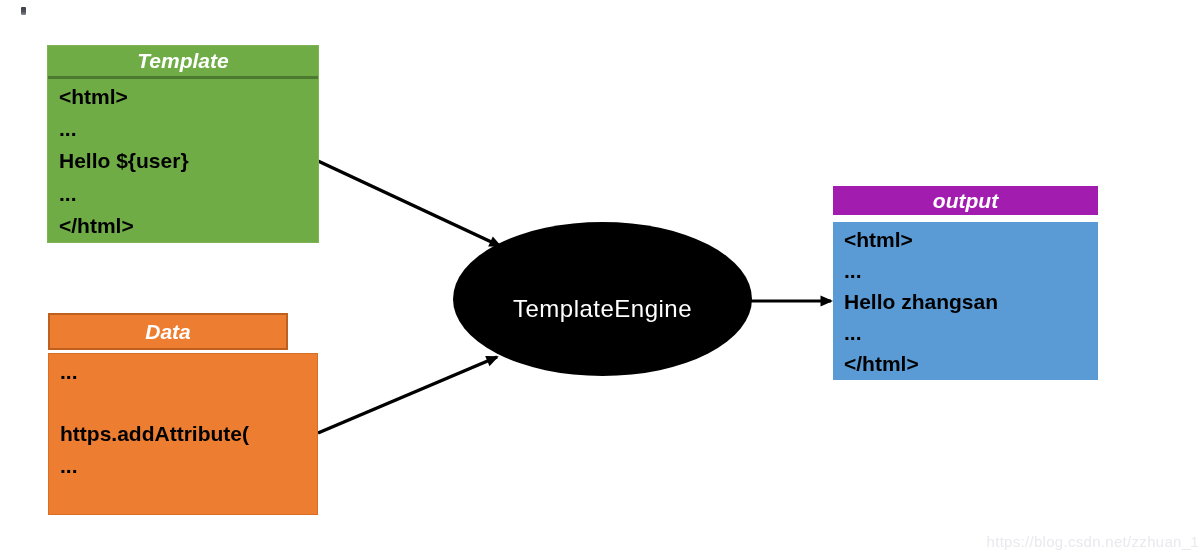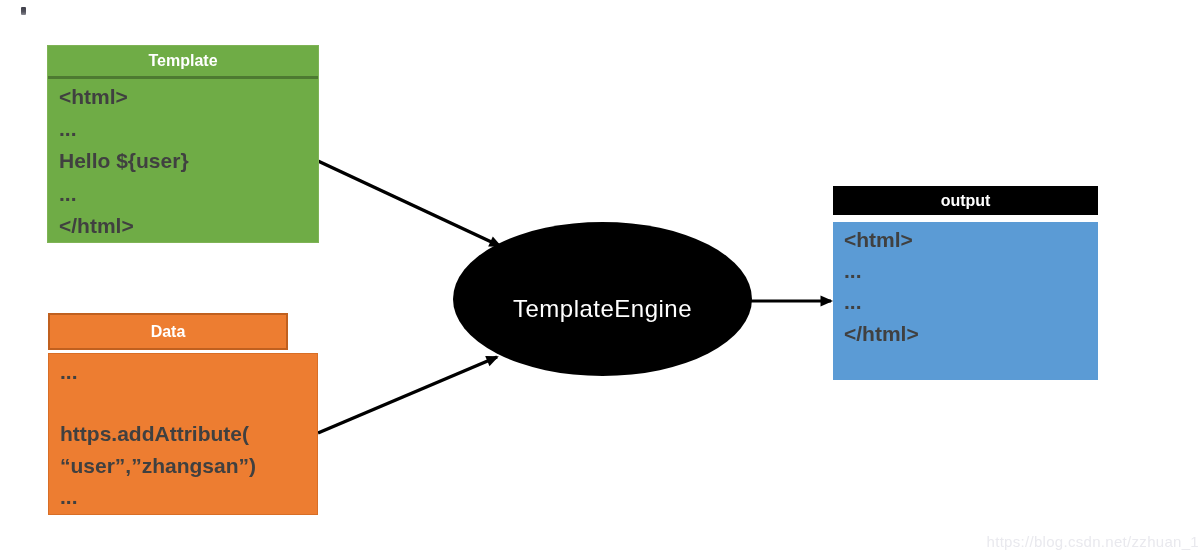--- a/index.html
+++ b/index.html
@@ -26,29 +26,30 @@
     position: absolute;
     left: 21px; top: 7px;
     width: 5px; height: 8px;
     background: linear-gradient(180deg, #3f3f49 0%, #55555f 60%, #8a8a92 100%);
     border-radius: 1px;
   }
 
   .box-title {
     color: #ffffff;
     font-weight: 700;
-    font-size: 16px;
+    font-size: 21px;
     text-align: center;
     display: flex;
     align-items: center;
     justify-content: center;
+    font-style: italic;
   }
 
   .code-body {
-    color: #404040;
+    color: #000000;
     font-weight: 700;
     font-size: 21px;
     padding: 2px 0 0 11px;
     display: flex;
     flex-direction: column;
   }
   .code-line {
     display: flex;
     align-items: center;
     white-space: pre;
@@ -102,21 +103,21 @@
     font-weight: 400;
     letter-spacing: 0.5px;
     margin-top: 20px;
   }
 
   
   .output-header {
     position: absolute;
     left: 833px; top: 186px;
     width: 265px; height: 29px;
-    background: #000000;
+    background: #a21caf;
   }
   .output-body {
     position: absolute;
     left: 833px; top: 222px;
     width: 265px; height: 158px;
     background: #5B9BD5;
   }
   .output-body .code-line { height: 31.4px; }
 
   
@@ -155,31 +156,31 @@
       <div class="code-line">...</div>
       <div class="code-line">&lt;/html&gt;</div>
     </div>
   </div>
 
   <div class="data-header box-title">Data</div>
   <div class="data-body code-body">
     <div class="code-line">...</div>
     <div class="code-line"></div>
     <div class="code-line">https.addAttribute(</div>
-    <div class="code-line">“user”,”zhangsan”)</div>
     <div class="code-line">...</div>
   </div>
 
   <div class="engine-ellipse">
     <span class="engine-label">TemplateEngine</span>
   </div>
 
   <div class="output-header box-title">output</div>
   <div class="output-body code-body">
     <div class="code-line">&lt;html&gt;</div>
     <div class="code-line">...</div>
+    <div class="code-line">Hello zhangsan</div>
     <div class="code-line">...</div>
     <div class="code-line">&lt;/html&gt;</div>
   </div>
 
   <div class="watermark">https://blog.csdn.net/zzhuan_1</div>
 
 </div>
 
 </body></html>

